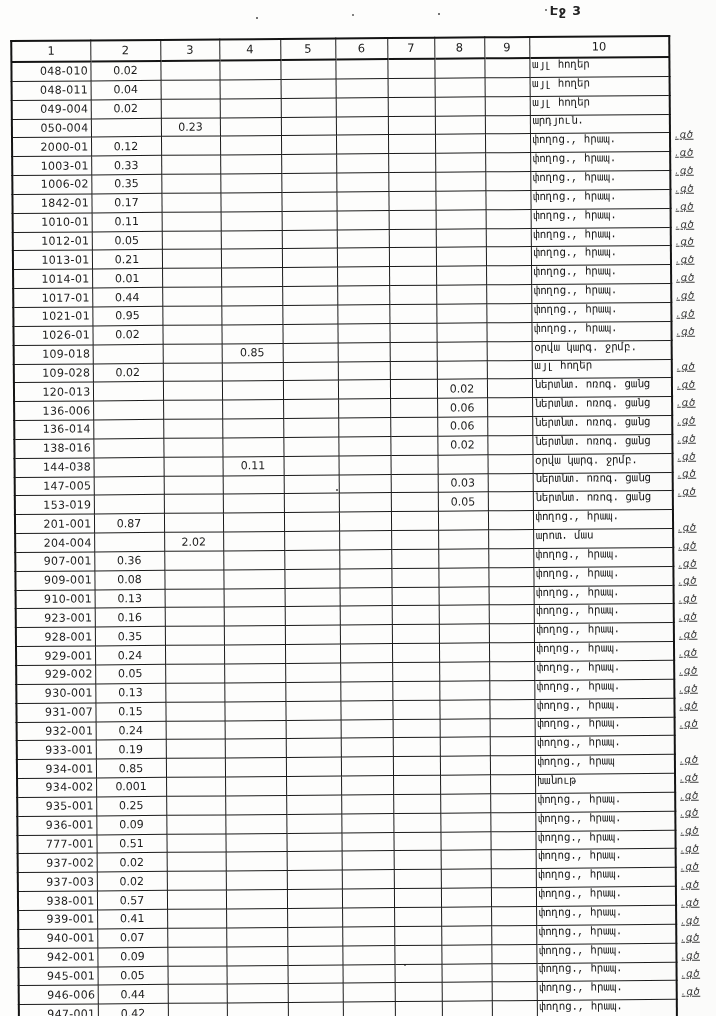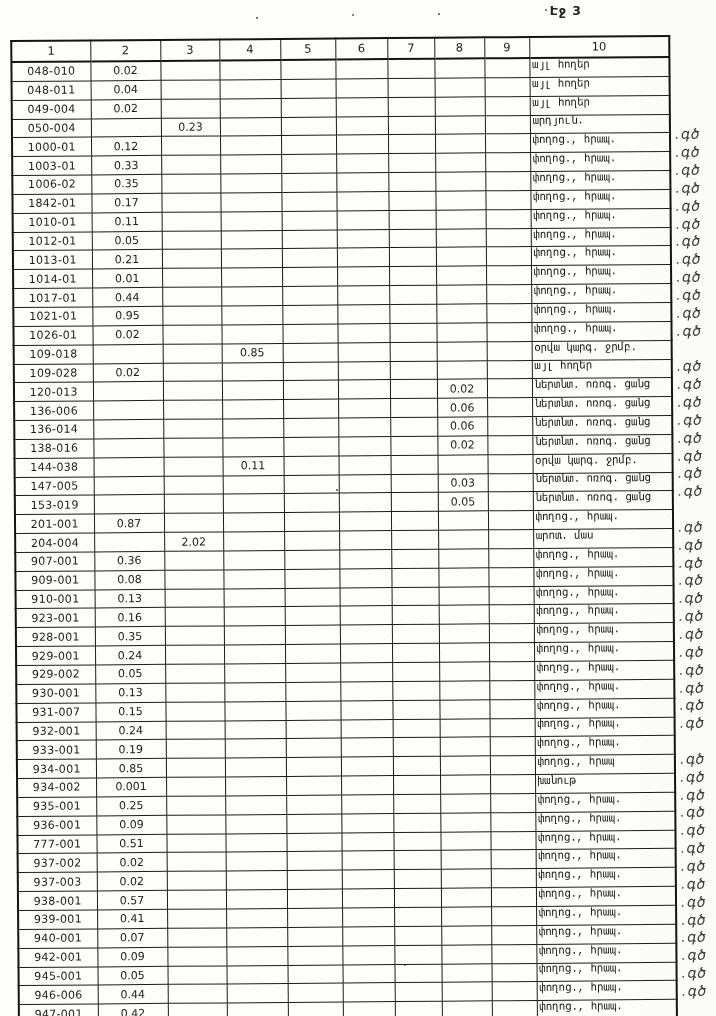--- a/index.html
+++ b/index.html
@@ -35,34 +35,35 @@
     line-height:15px;
     color:#1b1b1b;
   }
   table.grid thead th{
     height:19px;
     font-weight:normal;
     font-size:11.5px;
     text-align:center;
     border-bottom:2px solid #141414;
   }
-  td.c-code{text-align:center;padding-left:4px;letter-spacing:0.3px;}
+  td.c-code{text-align:right;padding-left:4px;letter-spacing:0.3px;}
   td.c-val{text-align:center;}
   td.c-use{
     text-align:left;padding-left:3px;
     font-size:10.3px;letter-spacing:-0.2px;
   }
   td.c-use span{position:relative;top:-3px;display:inline-block;font-family:Liberation Mono, monospace;}
   .notes{
     position:absolute;left:678px;top:60px;width:36px;
   }
   .note{
     height:17.85px;line-height:17.85px;
-    font-size:14px;font-style:italic;color:#3a3a3a;
+    font-size:10px;font-style:italic;color:#3a3a3a;
     letter-spacing:0.5px;
+    text-decoration:underline;
   }
   .note:not(:empty)::before{content:"."; margin-right:1px;color:#555;}
   .speck{position:absolute;background:#5a5a5a;border-radius:50%;}
 </style>
 </head>
 <body>
 
 <div class="page">
   <div class="page-number">Էջ 3</div>
 
@@ -145,21 +146,21 @@
             <td class="c-val">0.23</td>
             <td class="c-val"></td>
             <td class="c-val"></td>
             <td class="c-val"></td>
             <td class="c-val"></td>
             <td class="c-val"></td>
             <td class="c-val"></td>
             <td class="c-use"><span>արդյուն.</span></td>
           </tr>
           <tr>
-            <td class="c-code">1000-01</td>
+            <td class="c-code">2000-01</td>
             <td class="c-val">0.12</td>
             <td class="c-val"></td>
             <td class="c-val"></td>
             <td class="c-val"></td>
             <td class="c-val"></td>
             <td class="c-val"></td>
             <td class="c-val"></td>
             <td class="c-val"></td>
             <td class="c-use"><span>փողոց., հրապ.</span></td>
           </tr>

